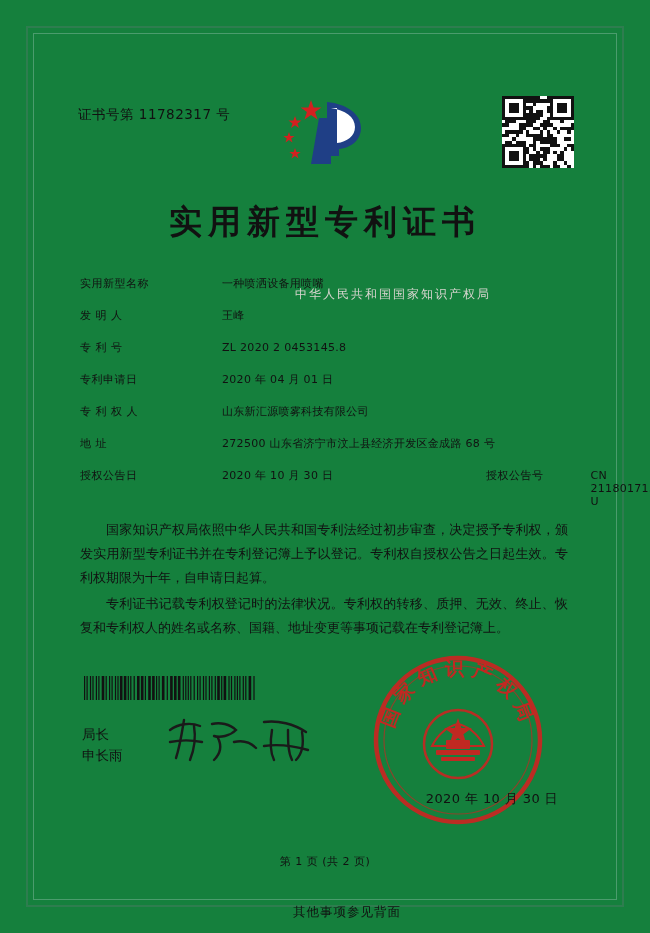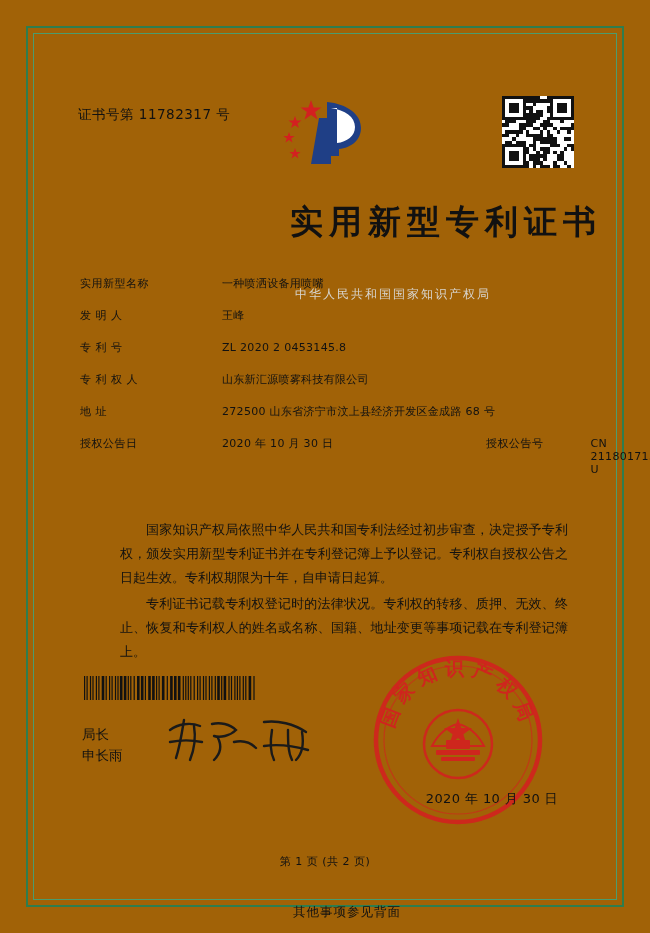--- a/index.html
+++ b/index.html
@@ -11,21 +11,21 @@
     width: 650px;
     height: 933px;
     font-family: "DejaVu Sans", "Liberation Sans", sans-serif;
     color: #1a1a1a;
     position: relative;
     overflow: hidden;
   }
   .page {
     position: absolute;
     inset: 0;
-    background: #a16207;
+    background: #15803d;
   }
   
   .border-outer {
     position: absolute;
     left: 26px;
     top: 26px;
     right: 26px;
     bottom: 26px;
     border: 2px solid #2e7d4f;
   }
@@ -93,21 +93,21 @@
     height: 100%;
   }
   .qr-grid i { background: transparent; }
   .qr-grid i.on { background: #111; }
 
   .title {
     position: absolute;
     top: 152px;
     left: 0;
     right: 0;
-    text-align: right;
+    text-align: center;
     font-family: "DejaVu Serif", "Liberation Serif", serif;
     font-weight: bold;
     font-size: 33px;
     letter-spacing: 6px;
     color: #111;
   }
 
   .fields {
     position: absolute;
     top: 228px;
@@ -148,21 +148,20 @@
 
   .paragraphs {
     position: absolute;
     top: 470px;
     left: 32px;
     right: 34px;
     font-size: 13px;
     line-height: 1.85;
     color: #111;
     text-align: justify;
-    margin-left: 40px;
   }
   .paragraphs p {
     margin: 0 0 2px 0;
     text-indent: 26px;
   }
 
   .barcode {
     position: absolute;
     left: 34px;
     top: 628px;
@@ -727,20 +726,24 @@
         <div class="field-label">实用新型名称</div>
         <div class="field-value">一种喷洒设备用喷嘴</div>
       </div>
       <div class="field-row">
         <div class="field-label">发 明 人</div>
         <div class="field-value">王峰</div>
       </div>
       <div class="field-row">
         <div class="field-label">专 利 号</div>
         <div class="field-value">ZL 2020 2 0453145.8</div>
+      </div>
+      <div class="field-row">
+        <div class="field-label">专利申请日</div>
+        <div class="field-value">2020 年 04 月 01 日</div>
       </div>
       <div class="field-row">
         <div class="field-label">专 利 权 人</div>
         <div class="field-value">山东新汇源喷雾科技有限公司</div>
       </div>
       <div class="field-row">
         <div class="field-label">地 址</div>
         <div class="field-value">272500 山东省济宁市汶上县经济开发区金成路 68 号</div>
       </div>
       <div class="field-row dual">

